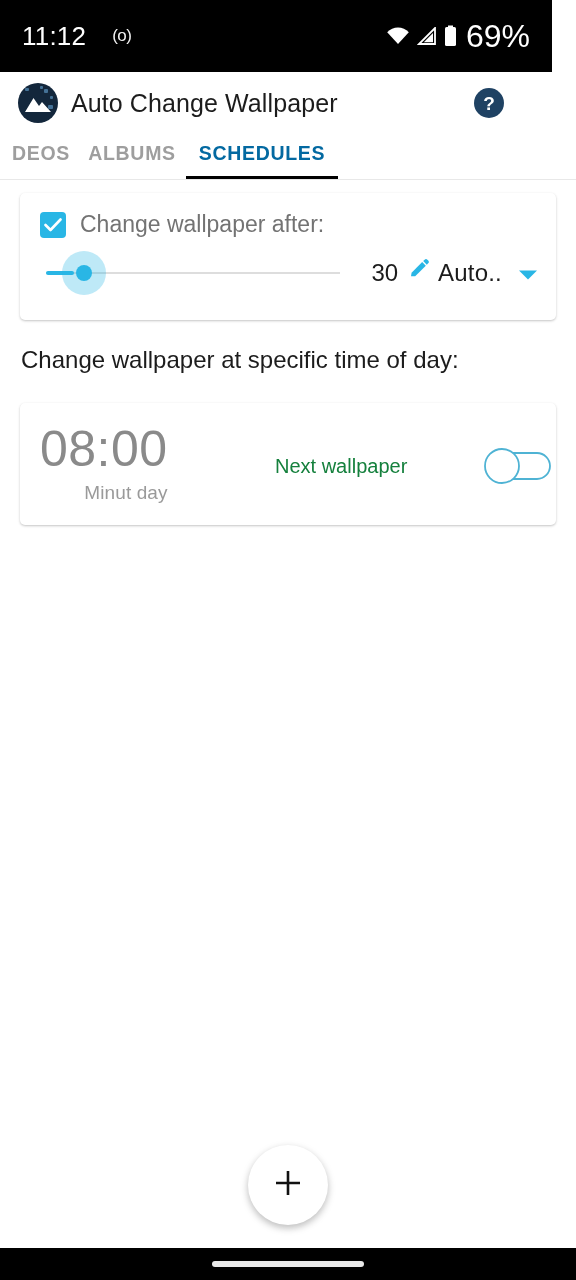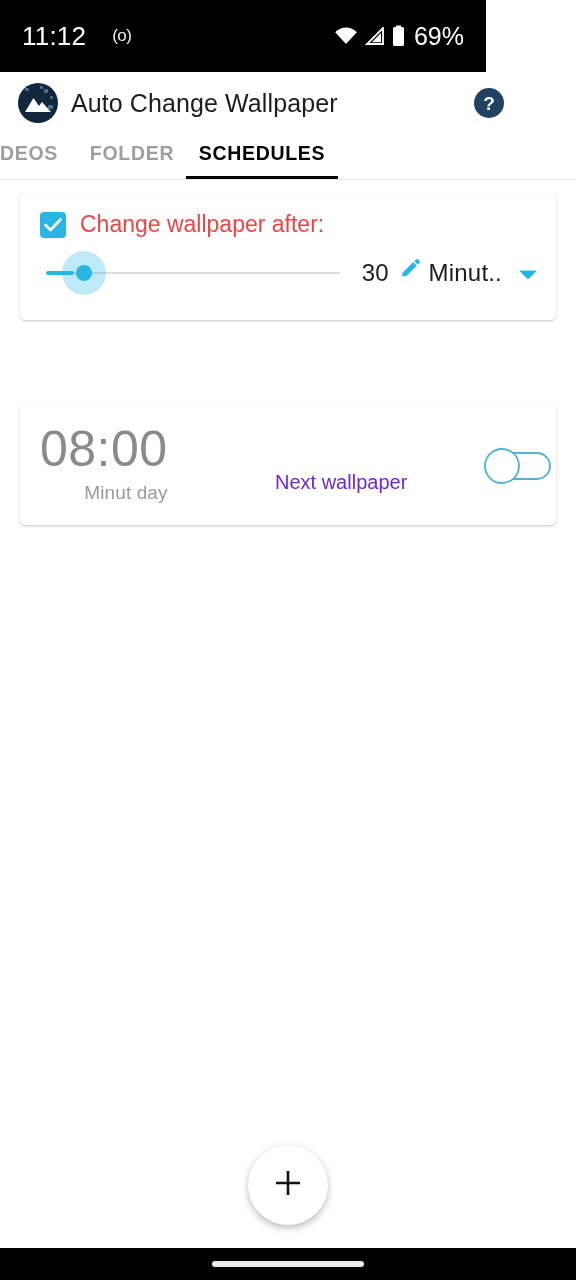--- a/index.html
+++ b/index.html
@@ -14,21 +14,21 @@
     position: relative;
     width: 576px;
     height: 1280px;
     background: #ffffff;
   }
 
   
   .status-bar {
     position: absolute;
     top: 0; left: 0;
-    width: 486px;
+    width: 552px;
     height: 72px;
     background: #000000;
     display: flex;
     align-items: center;
     padding: 0 22px;
     color: #ffffff;
   }
   .status-clock {
     font-size: 26px;
     font-weight: 500;
@@ -41,21 +41,21 @@
     opacity: 0.95;
   }
   .status-right {
     margin-left: auto;
     display: flex;
     align-items: center;
     gap: 7px;
   }
   .status-right svg { display: block; }
   .battery-pct {
-    font-size: 25px;
+    font-size: 32px;
     font-weight: 500;
     margin-left: 2px;
   }
 
   
   .app-bar {
     position: absolute;
     top: 72px; left: 0;
     width: 524px;
     height: 62px;
@@ -106,21 +106,21 @@
   .tab {
     font-size: 19.5px;
     font-weight: bold;
     color: #9e9e9e;
     letter-spacing: 0.7px;
     padding-top: 8px;
     position: relative;
     white-space: nowrap;
     height: 46px;
   }
-  .tab.active { color: #000000; }
+  .tab.active { color: #0369a1; }
   .tab-underline {
     position: absolute;
     left: 0; right: 0; bottom: 0;
     height: 4px;
     background: #000000;
   }
   .tabs-divider {
     position: absolute;
     top: 179px; left: 0;
     width: 576px;
@@ -146,21 +146,21 @@
   }
   .checkbox {
     width: 26px; height: 26px;
     border-radius: 4px;
     background: #29b6e5;
     display: flex; align-items: center; justify-content: center;
     flex: none;
   }
   .chk-label {
     font-size: 23px;
-    color: #ef4444;
+    color: #737373;
     margin-left: 14px;
   }
   .slider-row {
     display: flex;
     align-items: center;
     margin-top: 13px;
     padding: 0 18px 0 20px;
   }
   .slider {
     position: relative;
@@ -235,23 +235,23 @@
     letter-spacing: 0.5px;
   }
   .sched-repeat {
     font-size: 19px;
     color: #9a9a9a;
     margin-top: 7px;
     letter-spacing: 0.1px;
   }
   .sched-mid {
     position: absolute;
-    left: 255px; top: 68px;
+    left: 255px; top: 52px;
     font-size: 20px;
-    color: #6d28d9;
+    color: #15803d;
   }
   .toggle {
     position: absolute;
     right: 22px; top: 443px;
     width: 78px; height: 46px;
   }
 
   
   .fab {
     position: absolute;
@@ -321,25 +321,25 @@
     <span class="app-title">Auto Change Wallpaper</span>
     <span class="help-btn">
       <svg width="32" height="32" viewBox="0 0 32 32">
         <circle cx="16" cy="16" r="15" fill="#1f4263"></circle>
         <text x="16" y="23" font-family="Liberation Sans, sans-serif" font-size="19" font-weight="bold" fill="#ffffff" text-anchor="middle">?</text>
       </svg>
     </span>
   </div>
 
   <div class="tabs">
-    <div class="tab" style="width:78px;padding-left:0;text-align:left;">
+    <div class="tab" style="width:78px;padding-left:12px;text-align:left;">
       <span>DEOS</span>
     </div>
     <div class="tab" style="width:108px;text-align:center;">
-      <span>FOLDER</span>
+      <span>ALBUMS</span>
     </div>
     <div class="tab active" style="width:152px;text-align:center;">
       <span>SCHEDULES</span>
       <span class="tab-underline"></span>
     </div>
   </div>
   <div class="tabs-divider"></div>
 
   <div class="card" id="interval-card">
     <div class="chk-row">
@@ -358,30 +358,31 @@
         <span class="slider-thumb"></span>
       </span>
       <span class="interval-value">
         <span>30</span>
         <span class="pencil-icon">
           <svg width="22" height="22" viewBox="0 0 22 22">
             <path d="M3 17.2 L3.6 13.7 L14.2 3.1 L17.8 6.7 L7.2 17.3 Z" fill="#29b6e5"></path>
             <path d="M15.2 2.1 L18.8 5.7 L20.2 4.3 A2 2 0 0 0 20.2 1.5 L19.4 0.7 A2 2 0 0 0 16.6 0.7 Z" fill="#29b6e5"></path>
           </svg>
         </span>
-        <span class="unit-label">Minut..</span>
+        <span class="unit-label">Auto..</span>
         <span class="caret">
           <svg width="20" height="12" viewBox="0 0 20 12">
             <path d="M1 1.5 L10 10.5 L19 1.5 Z" fill="#29b6e5"></path>
           </svg>
         </span>
       </span>
     </div>
   </div>
 
+  <div class="section-title">Change wallpaper at specific time of day:</div>
 
   <div class="card" id="schedule-card">
     <div class="sched-inner">
       <div class="sched-left">
         <span class="sched-time">08:00</span>
         <span class="sched-repeat">Minut day</span>
       </div>
       <span class="sched-mid">Next wallpaper</span>
     </div>
   </div>

